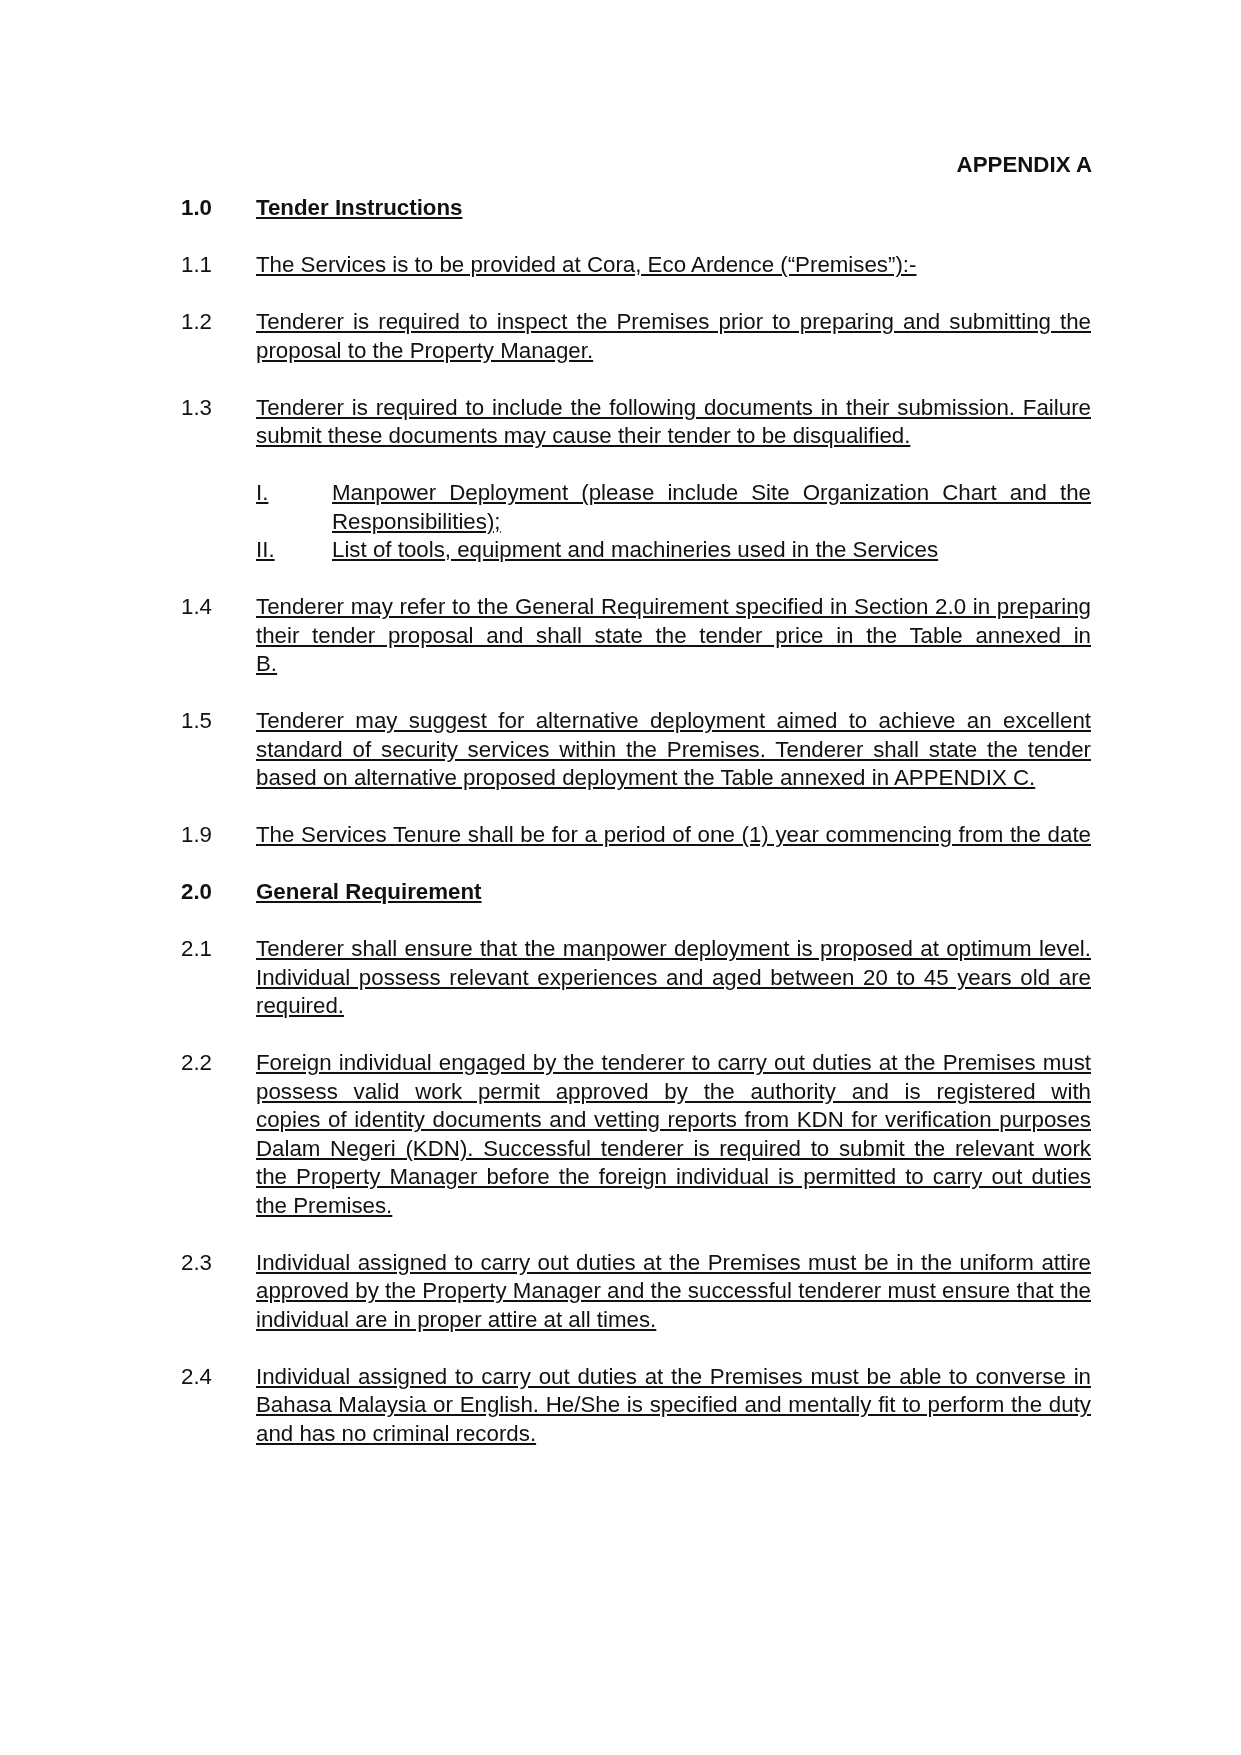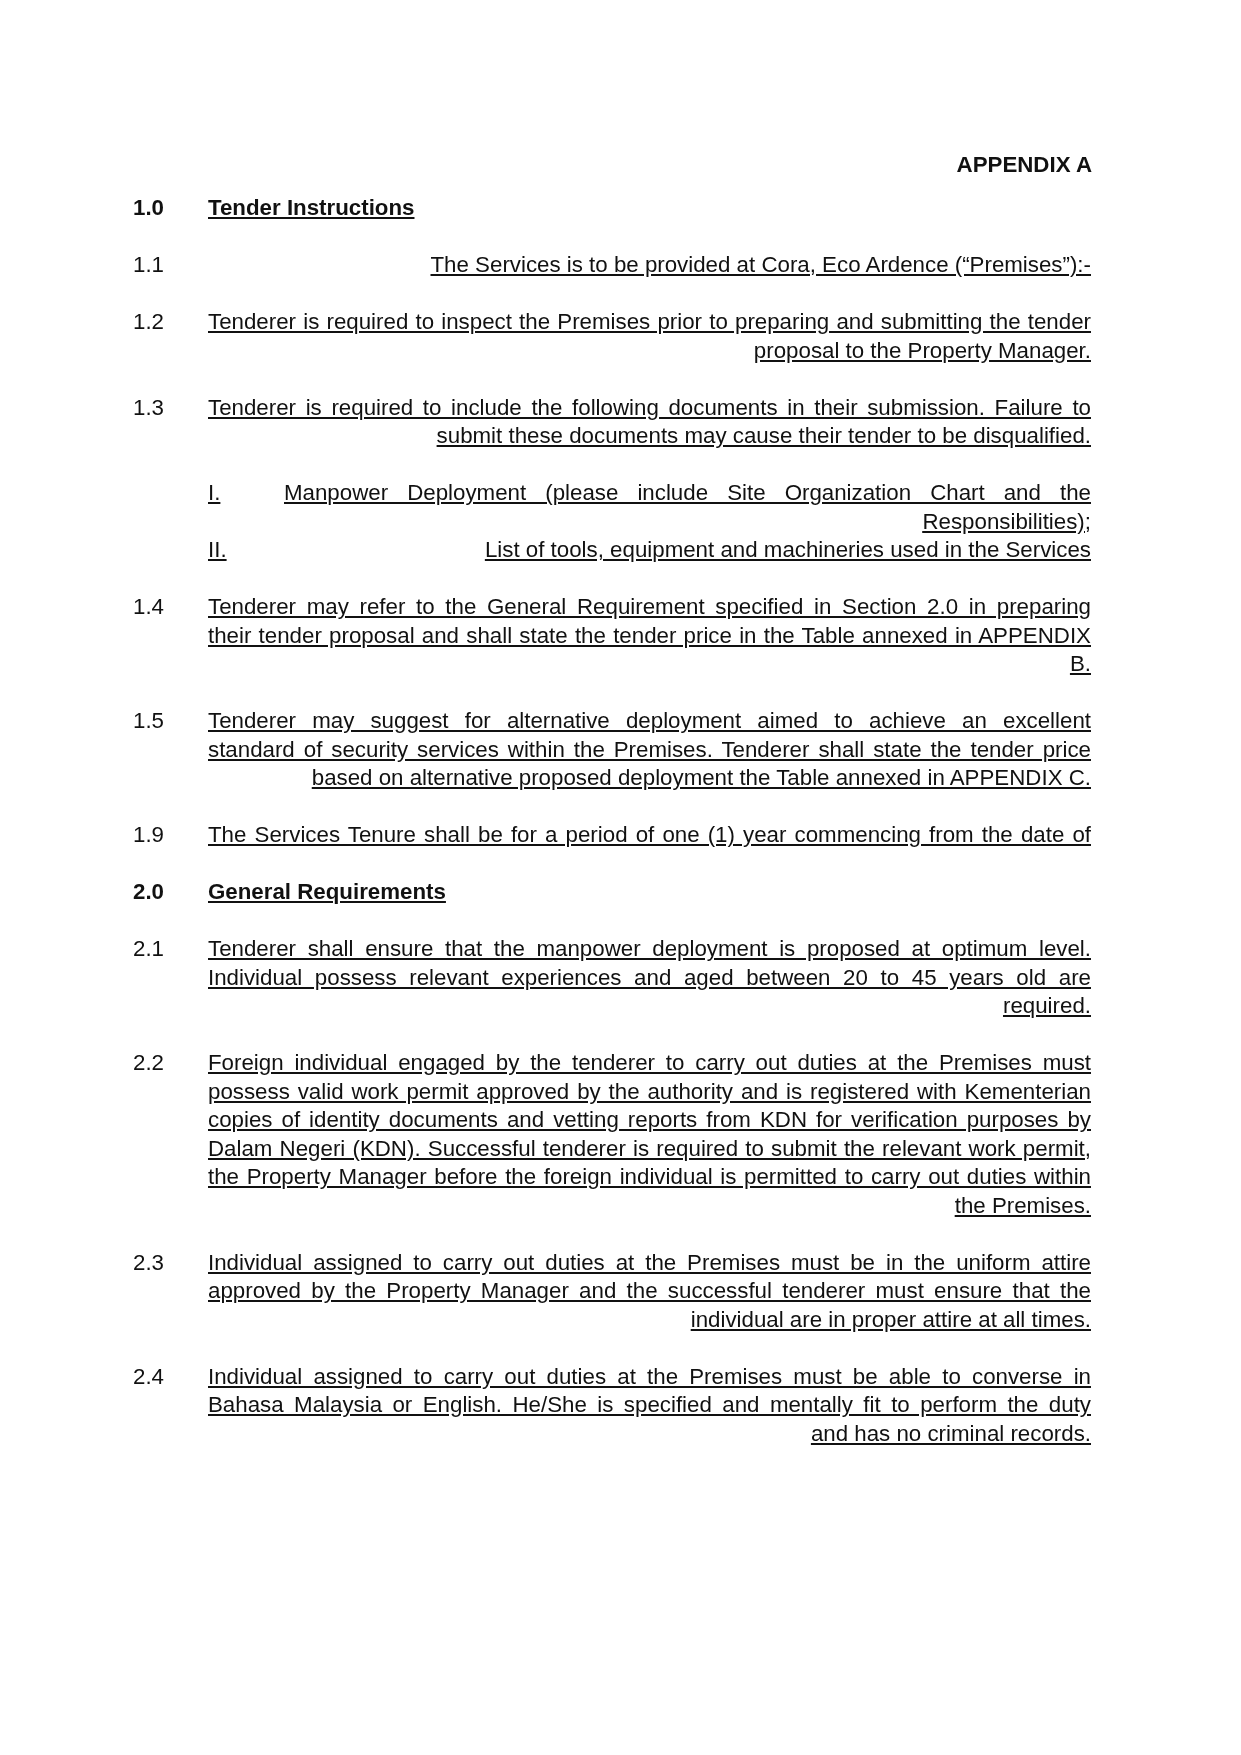--- a/index.html
+++ b/index.html
@@ -1,24 +1,24 @@
 <!DOCTYPE html>
 <html><head>
 <meta charset="utf-8">
 <style>
   html, body { margin: 0; padding: 0; background: #ffffff; }
   body { width: 1241px; height: 1755px; position: relative; overflow: hidden;
          font-family: "Liberation Sans", sans-serif; color: #111111; }
   .page { position: absolute; left: 0; top: 0; width: 1241px; height: 1479px; background: #fff; }
   .appendix { position: absolute; top: 151px; right: 149px; font-weight: bold; font-size: 22.3px; line-height: 28.5px; white-space: nowrap; }
   .body { position: absolute; top: 194px; left: 133px; width: 958px; font-size: 22.3px; line-height: 28.5px; }
-  .row { display: flex; }
+  .row { display: flex; margin-left: 48px; }
   .num { width: 75px; flex: 0 0 75px; white-space: nowrap; }
   .content { flex: 1 1 auto; min-width: 0; text-decoration: underline; }
-  .line { white-space: nowrap; height: 28.5px; text-align: right; }
+  .line { white-space: nowrap; height: 28.5px; }
   .line.j { text-align: justify; text-align-last: justify; white-space: normal; overflow: hidden; }
   .heading { font-weight: bold; }
   .gap { height: 28.5px; }
   .subrow { display: flex; }
   .rnum { width: 76px; flex: 0 0 76px; white-space: nowrap; }
 </style>
 </head>
 <body>
 
 <div class="page">
@@ -95,21 +95,21 @@
     <div class="row">
       <div class="num">1.9</div>
       <div class="content">
         <div class="line j">The Services Tenure shall be for a period of one (1) year commencing from the date of</div>
       </div>
     </div>
     <div class="gap"></div>
 
     <div class="row heading">
       <div class="num">2.0</div>
-      <div class="content">General Requirements</div>
+      <div class="content">General Requirement</div>
     </div>
     <div class="gap"></div>
 
     <div class="row">
       <div class="num">2.1</div>
       <div class="content">
         <div class="line j">Tenderer shall ensure that the manpower deployment is proposed at optimum level.</div>
         <div class="line j">Individual possess relevant experiences and aged between 20 to 45 years old are</div>
         <div class="line">required.</div>
       </div>

